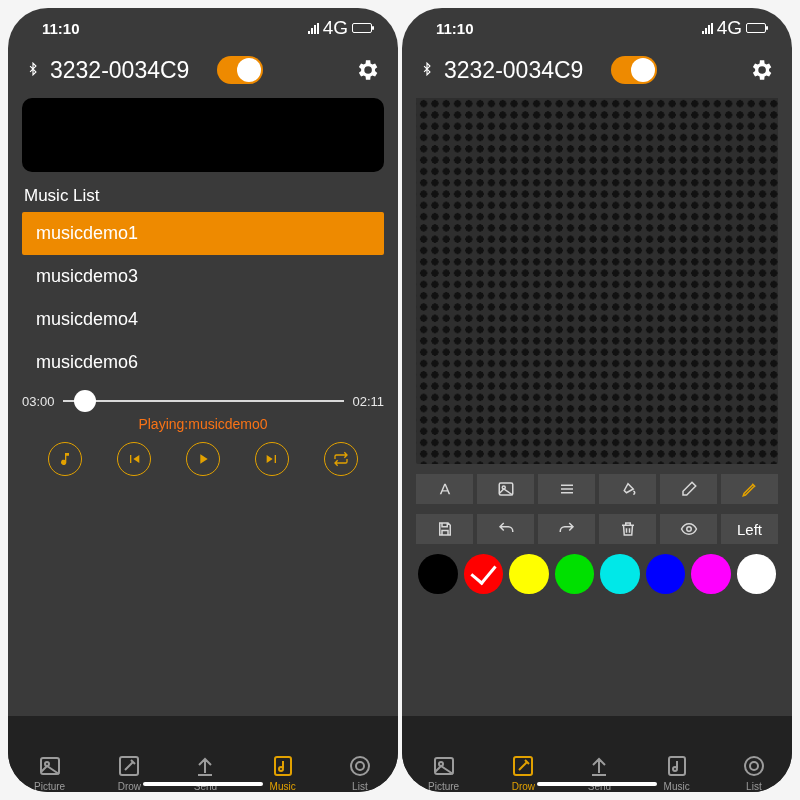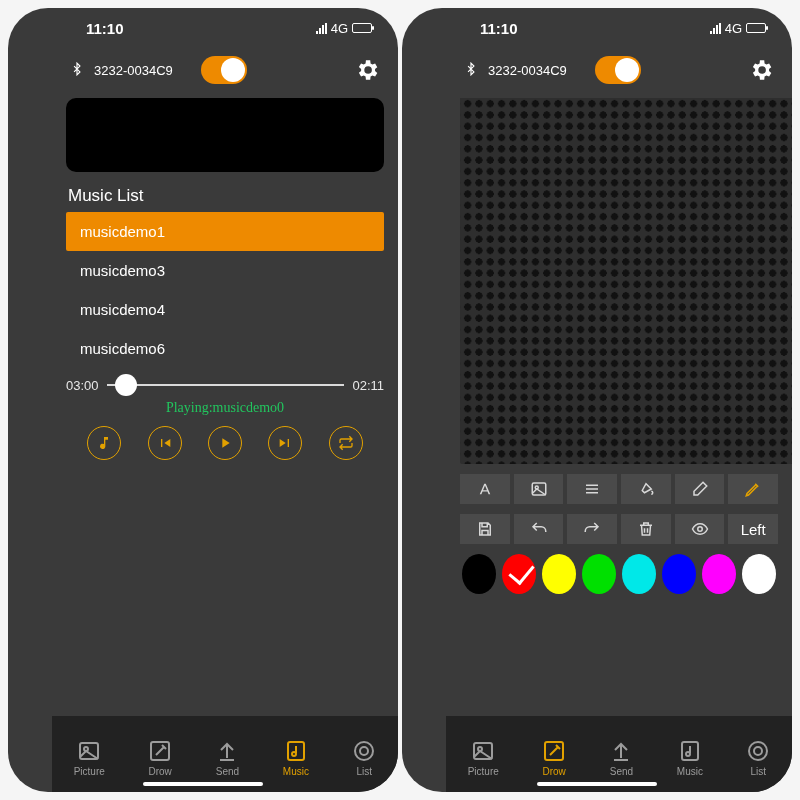--- a/index.html
+++ b/index.html
@@ -10,79 +10,79 @@
     display: flex;
     justify-content: space-between;
     padding: 8px;
   }
   .phone {
     width: 390px; height: 784px;
     background: #3a3a3a;
     border-radius: 40px;
     overflow: hidden;
     position: relative;
-    display: flex; flex-direction: column; padding-left: 44px;
+    display: flex; flex-direction: column;
   }
   
   .statusbar {
     height: 40px; display: flex; align-items: center; justify-content: space-between;
     padding: 0 26px 0 34px; color: #fff; font-size: 15px; font-weight: 600;
   }
-  .status-right { display: flex; align-items: center; gap: 4px; font-size: 13px; font-weight: 500;}
+  .status-right { display: flex; align-items: center; gap: 4px; font-size: 19px; font-weight: 500;}
   .batt { display:inline-flex; align-items:center; gap:2px;}
   .batt-body { width:20px; height:10px; border:1px solid #fff; border-radius:2px; position:relative;}
   .batt-body::after{content:"";position:absolute;right:-3px;top:2px;width:2px;height:4px;background:#fff;border-radius:1px;}
   .batt-fill{height:100%; width:60%; background:#fff;}
   .sigbars{display:inline-flex;align-items:flex-end;gap:1px;height:11px;}
   .sigbars span{width:2px;background:#fff;}
   .sigbars span:nth-child(1){height:3px;} .sigbars span:nth-child(2){height:6px;}
   .sigbars span:nth-child(3){height:9px;} .sigbars span:nth-child(4){height:11px;}
   
   .header {
     display:flex; align-items:center; padding: 8px 18px 14px 18px; gap:10px;
-    color:#fff; font-size:13px;
+    color:#fff; font-size:23px;
   }
   .bt-icon{font-size:15px;}
   .device{flex:0 0 auto;}
   .spacer{flex:1;}
   .toggle{width:46px;height:28px;border-radius:14px;background:#ee8a00;position:relative;margin-left:18px;}
   .toggle-knob{position:absolute;right:2px;top:2px;width:24px;height:24px;border-radius:50%;background:#fff;}
   .gear{width:26px;height:26px;color:#fff;margin-left:auto;}
   
   .content{flex:1; padding:0 14px; overflow:hidden;}
   
   .display-box{background:#000;border-radius:10px;height:74px;margin-bottom:14px;}
   .section-title{color:#fff;font-size:17px;font-weight:400;margin:0 0 6px 2px;}
   .mlist{display:flex;flex-direction:column;gap:0;}
-  .mitem{color:#fff;font-size:15px;padding:11px 14px;border-radius:2px;}
+  .mitem{color:#fff;font-size:18px;padding:11px 14px;border-radius:2px;}
   .mitem.selected{background:#ee8a00;}
   .slider-row{display:flex;align-items:center;gap:8px;color:#e8e8e8;font-size:13px;margin-top:6px;}
   .slider{flex:1;position:relative;height:22px;}
   .slider-track{position:absolute;left:0;right:0;top:50%;height:2px;background:#d9d9d9;transform:translateY(-50%);}  
   .slider-thumb{position:absolute;top:50%;width:22px;height:22px;border-radius:50%;background:#fff;transform:translate(-50%,-50%);}
-  .nowplaying{color:#22c55e;font-size:14px;text-align:center;margin-top:4px;font-family:Liberation Serif, serif;}
+  .nowplaying{color:#f97316;font-size:14px;text-align:center;margin-top:4px;}
   .controls{display:flex;justify-content:space-around;align-items:center;margin-top:10px;padding:0 8px;}
   .ctrl{width:34px;height:34px;border:1.5px solid #e2a100;border-radius:50%;display:flex;align-items:center;justify-content:center;color:#e2a100;}
   .ctrl svg{width:16px;height:16px;}
   
   .dotgrid{background:#2e2e2e;border-radius:2px;width:362px;height:368px;margin-top:-2px;
     background-image: radial-gradient(circle, #111 42%, transparent 46%);
     background-size: 11.3px 11.3px;
     background-position: 2px 2px;
   }
   .toolrow{display:flex;gap:4px;margin-top:10px;}
   .tool{flex:1;height:30px;background:#4a4a4a;border-radius:0;display:flex;align-items:center;justify-content:center;color:#d8d8d8;}
   .tool.active{color:#e2a100;}
   .tool.label{color:#fff;font-size:15px;}
   .tool svg{width:18px;height:18px;}
   .swatches{display:flex;gap:6px;margin-top:10px;justify-content:space-between;padding:0 2px;}
   .swatch{width:40px;height:40px;border-radius:50%;position:relative;}
   .swatch.sel::after{content:"";position:absolute;left:12px;top:6px;width:12px;height:20px;border-right:3px solid #fff;border-bottom:3px solid #fff;transform:rotate(40deg);}
   
-  .tabbar{height:76px;background:#222;display:flex;align-items:center;justify-content:space-around;padding-top:8px;}
+  .tabbar{height:76px;background:#222;display:flex;align-items:flex-end;justify-content:space-around;padding-top:8px;}
   .tab{display:flex;flex-direction:column;align-items:center;gap:3px;color:#9c9c9c;font-size:10px;}
   .tab.active{color:#e2a100;}
   .tab svg{width:24px;height:24px;}
   .homebar{position:absolute;bottom:6px;left:50%;transform:translateX(-50%);width:120px;height:4px;border-radius:3px;background:#fff;}
 </style>
 </head>
 <body>
 
 <div class="phone">
   <div class="statusbar">

